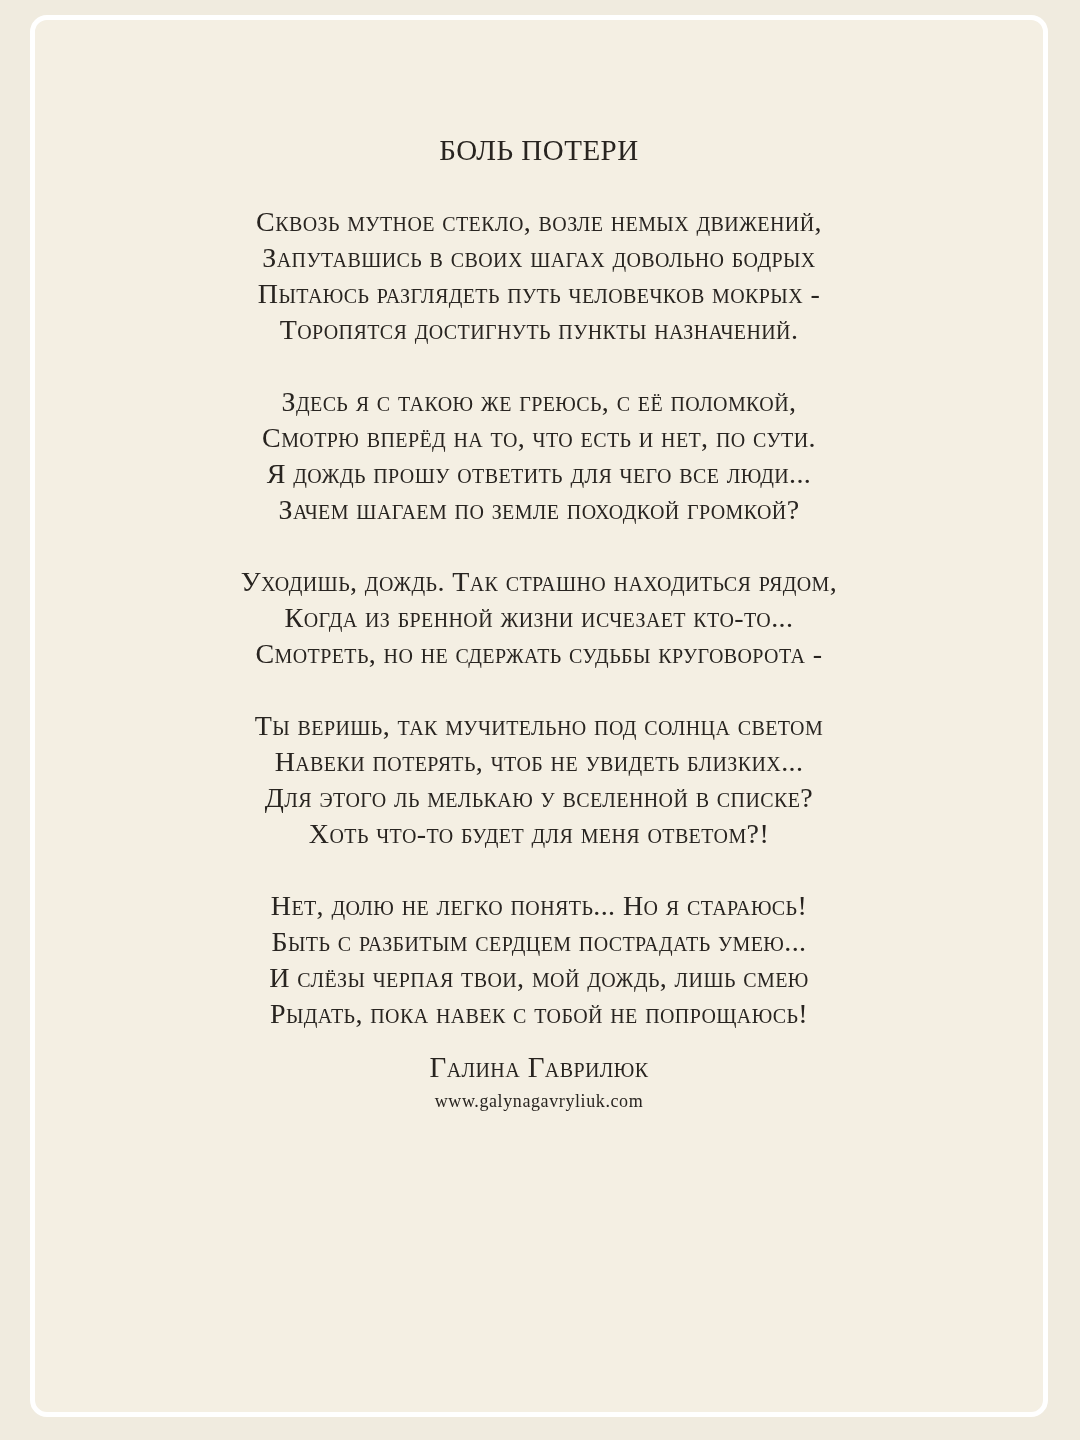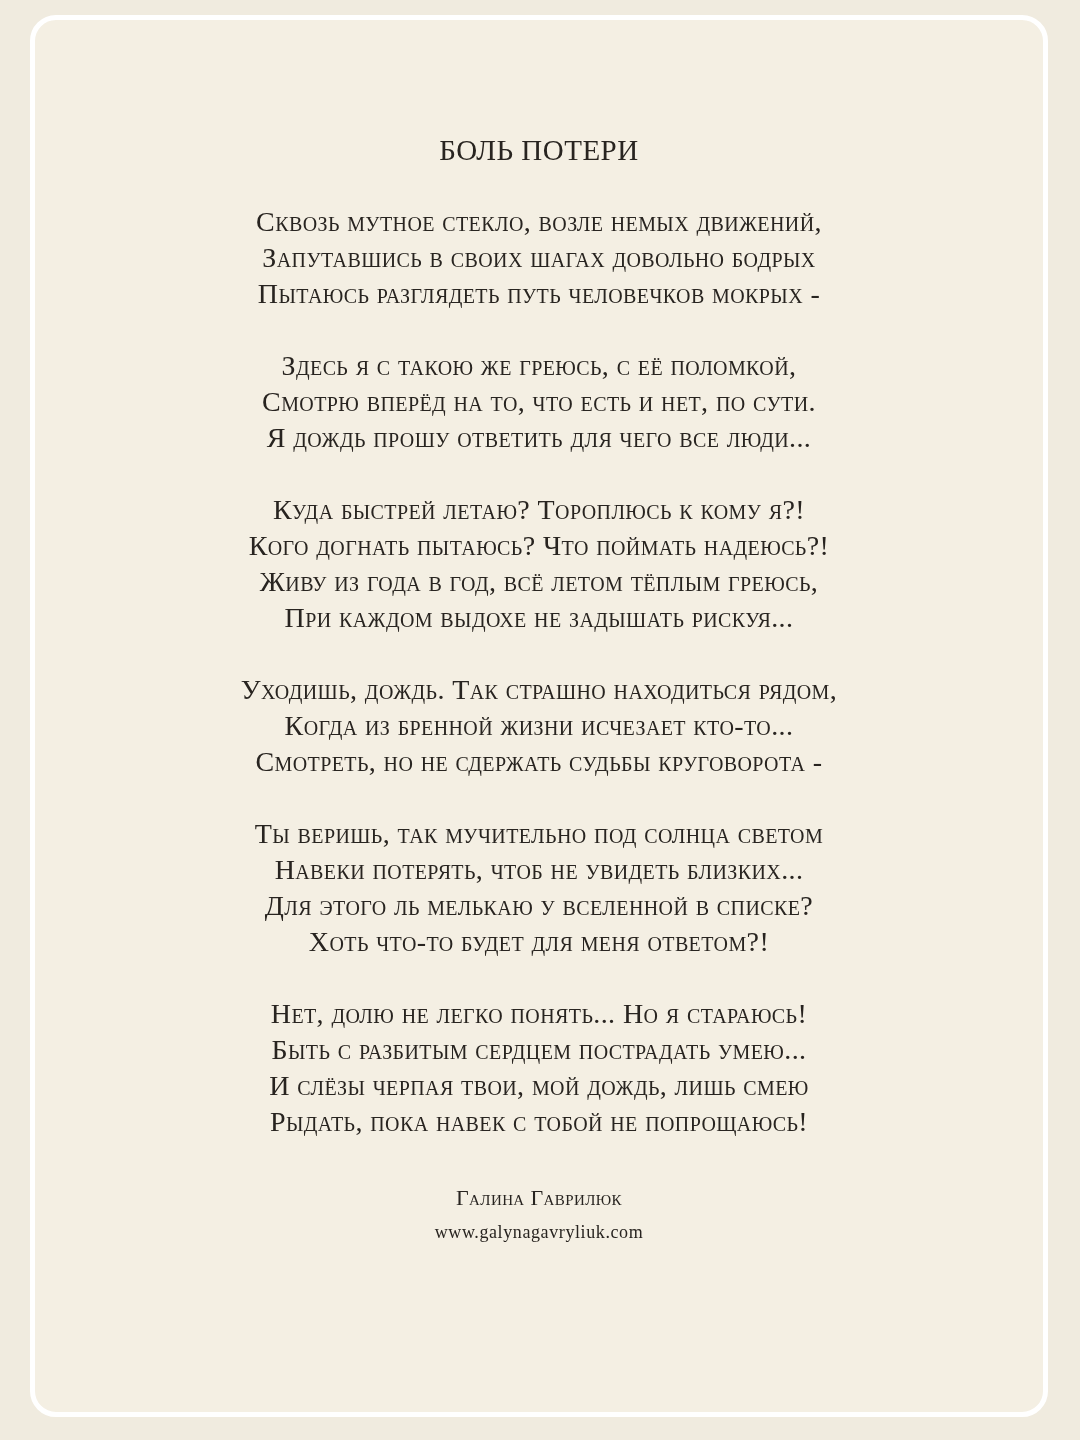--- a/index.html
+++ b/index.html
@@ -16,21 +16,21 @@
     overflow: hidden;
   }
   .card {
     position: absolute;
     left: 30px;
     top: 15px;
     width: 1018px;
     height: 1402px;
     box-sizing: border-box;
     border: 5px solid #ffffff;
-    border-radius: 26px;
+    border-radius: 17px;
     background: #f4efe3;
     text-align: center;
   }
   .title {
     margin: 0;
     padding-top: 112px;
     font-size: 29px;
     line-height: 36px;
     font-weight: normal;
     letter-spacing: 0.5px;
@@ -46,22 +46,22 @@
     margin: 0 0 36px 0;
     font-family: Liberation Serif, serif;
   }
   .stanza:last-child {
     margin-bottom: 0;
   }
   .stanza p {
     margin: 0;
   }
   .author {
-    margin-top: 40px;
-    font-size: 22px;
+    margin-top: 17px;
+    font-size: 29px;
     line-height: 36px;
     font-variant: small-caps;
     letter-spacing: 0.4px;
   }
   .website {
     margin-top: 4px;
     font-size: 18px;
     line-height: 24px;
     letter-spacing: 0.6px;
   }
@@ -72,34 +72,30 @@
 <div class="card">
 
   <h1 class="title">БОЛЬ ПОТЕРИ</h1>
 
   <div class="poem">
 
     <div class="stanza">
       <p>Сквозь мутное стекло, возле немых движений,</p>
       <p>Запутавшись в своих шагах довольно бодрых</p>
       <p>Пытаюсь разглядеть путь человечков мокрых -</p>
+      <p>Торопятся достигнуть пункты назначений.</p>
     </div>
 
     <div class="stanza">
       <p>Здесь я с такою же греюсь, с её поломкой,</p>
       <p>Смотрю вперёд на то, что есть и нет, по сути.</p>
       <p>Я дождь прошу ответить для чего все люди...</p>
+      <p>Зачем шагаем по земле походкой громкой?</p>
     </div>
 
-    <div class="stanza">
-      <p>Куда быстрей летаю? Тороплюсь к кому я?!</p>
-      <p>Кого догнать пытаюсь? Что поймать надеюсь?!</p>
-      <p>Живу из года в год, всё летом тёплым греюсь,</p>
-      <p>При каждом выдохе не задышать рискуя...</p>
-    </div>
 
     <div class="stanza">
       <p>Уходишь, дождь. Так страшно находиться рядом,</p>
       <p>Когда из бренной жизни исчезает кто-то...</p>
       <p>Смотреть, но не сдержать судьбы круговорота -</p>
     </div>
 
     <div class="stanza">
       <p>Ты веришь, так мучительно под солнца светом</p>
       <p>Навеки потерять, чтоб не увидеть близких...</p>

